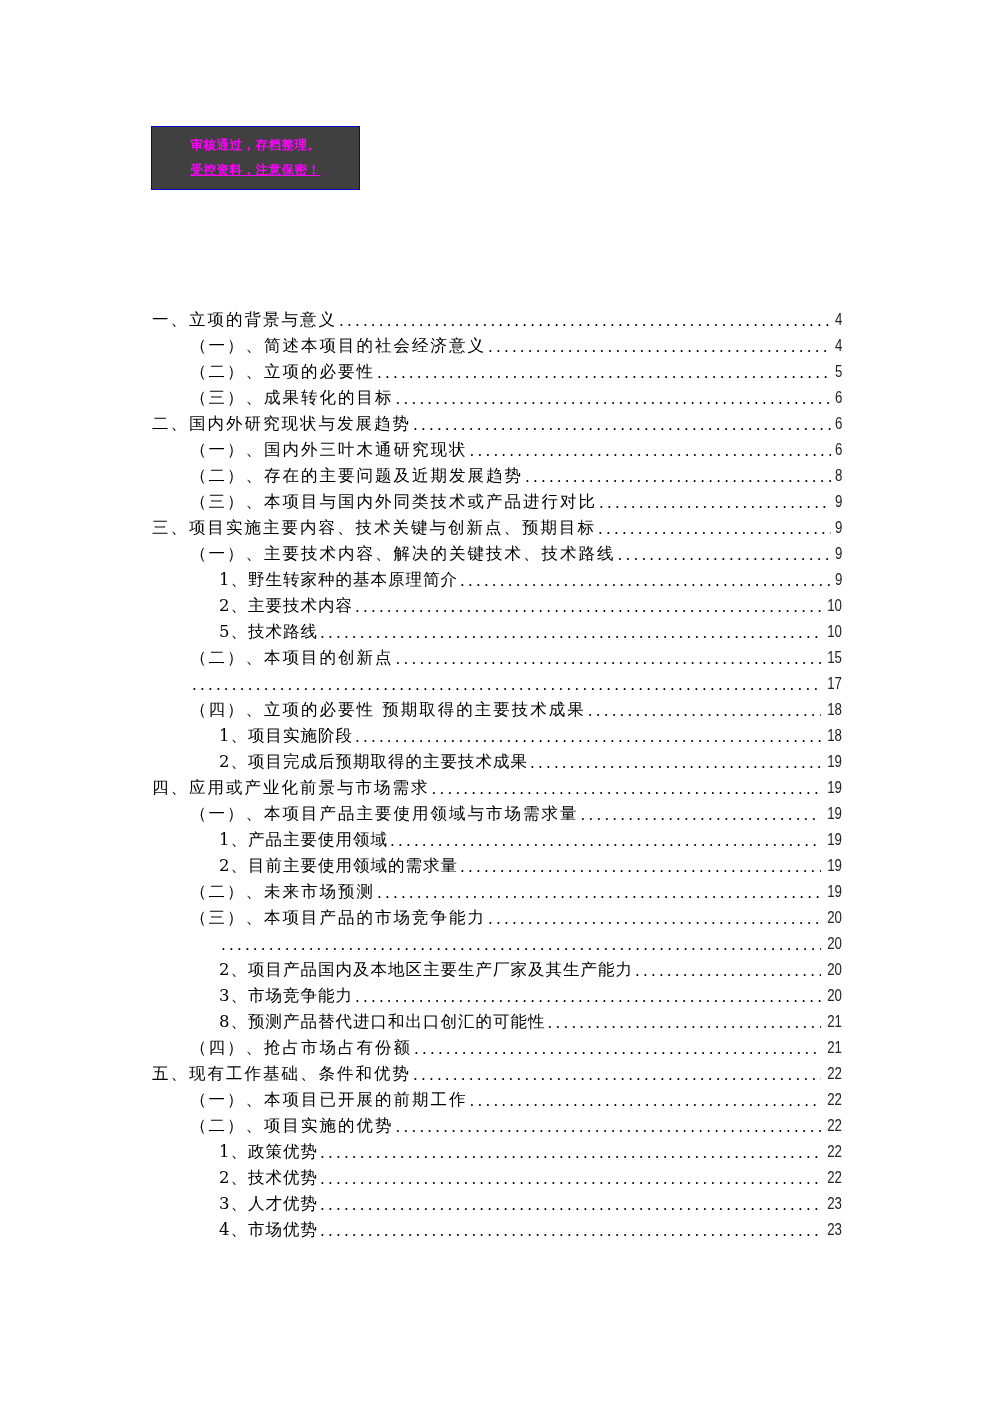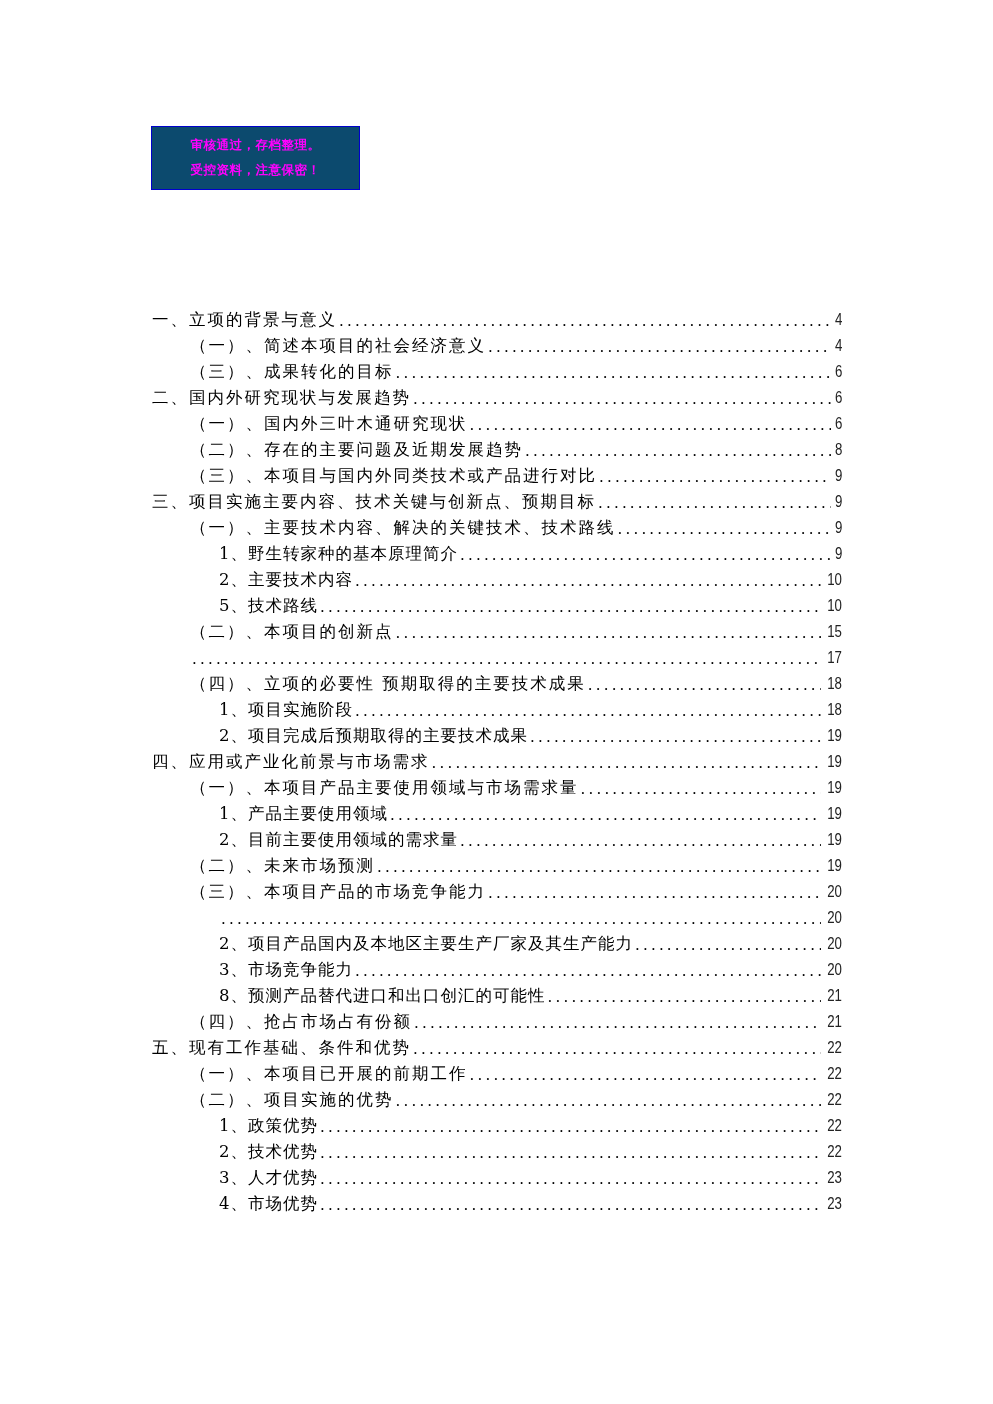--- a/index.html
+++ b/index.html
@@ -1,24 +1,24 @@
 <!DOCTYPE html>
 <html><head>
   <meta charset="utf-8">
   <style>
     html, body { margin: 0; padding: 0; background: #ffffff; }
     body { width: 993px; height: 1404px; position: relative; overflow: hidden;
            font-family: "DejaVu Serif", "Liberation Serif", serif; color: #000; }
     .stamp { position: absolute; left: 151px; top: 126px; width: 209px; height: 64px;
-             background: #0c4a6e; border: 1.5px solid #0000cc; box-sizing: border-box; }
+             background: #404040; border: 1.5px solid #0000cc; box-sizing: border-box; }
     .stamp-line { position: absolute; left: 0; width: 100%; text-align: center;
                   color: #ff00ff; font-weight: bold; font-size: 12.5px; letter-spacing: 0.5px;
                   font-family: "DejaVu Serif", serif; }
     .stamp-line.l1 { top: 10px; }
-    .stamp-line.l2 { top: 35px; }
+    .stamp-line.l2 { top: 35px; text-decoration: underline; }
     .toc { position: absolute; left: 152px; top: 304px; width: 690px; }
     .toc-row { display: flex; align-items: flex-end; height: 26px; font-size: 16.5px;
                line-height: 20px; white-space: nowrap; }
     .toc-row.lvl1 { padding-left: 0; }
     .toc-row.lvl2 { padding-left: 38px; }
     .toc-row.lvl3 { padding-left: 67px; }
     .toc-title { flex: 0 0 auto; letter-spacing: 2px; cursor: pointer; }
     .toc-row.lvl3 .toc-title { letter-spacing: 1px; }
     .toc-leader { flex: 1 1 auto; overflow: hidden; margin: 0 2px; font-size: 15px;
                   letter-spacing: 3.2px; color: #000; line-height: 18px; }
@@ -39,20 +39,25 @@
       <span class="toc-title">一、立项的背景与意义</span>
       <span class="toc-leader"></span>
       <span class="toc-page">4</span>
     </div>
     <div class="toc-row lvl2">
       <span class="toc-title">（一）、简述本项目的社会经济意义</span>
       <span class="toc-leader"></span>
       <span class="toc-page">4</span>
     </div>
     <div class="toc-row lvl2">
+      <span class="toc-title">（二）、立项的必要性</span>
+      <span class="toc-leader"></span>
+      <span class="toc-page">5</span>
+    </div>
+    <div class="toc-row lvl2">
       <span class="toc-title">（三）、成果转化的目标</span>
       <span class="toc-leader"></span>
       <span class="toc-page">6</span>
     </div>
     <div class="toc-row lvl1">
       <span class="toc-title">二、国内外研究现状与发展趋势</span>
       <span class="toc-leader"></span>
       <span class="toc-page">6</span>
     </div>
     <div class="toc-row lvl2">

